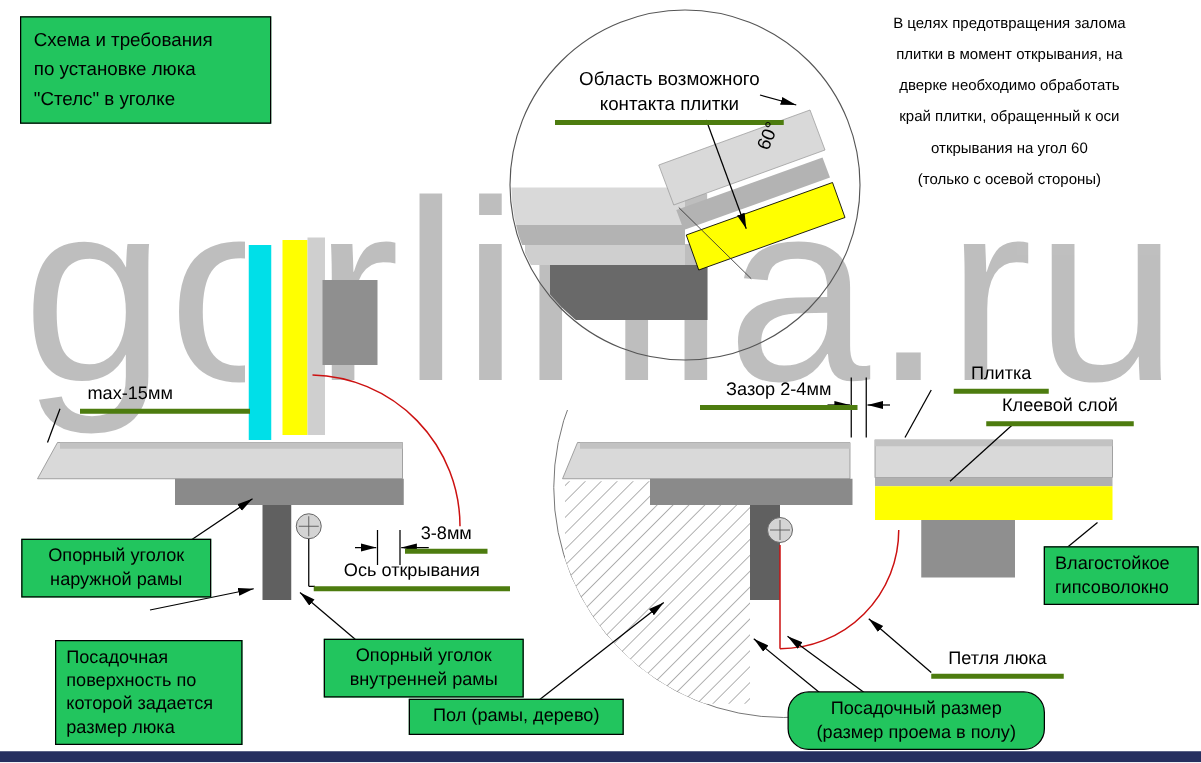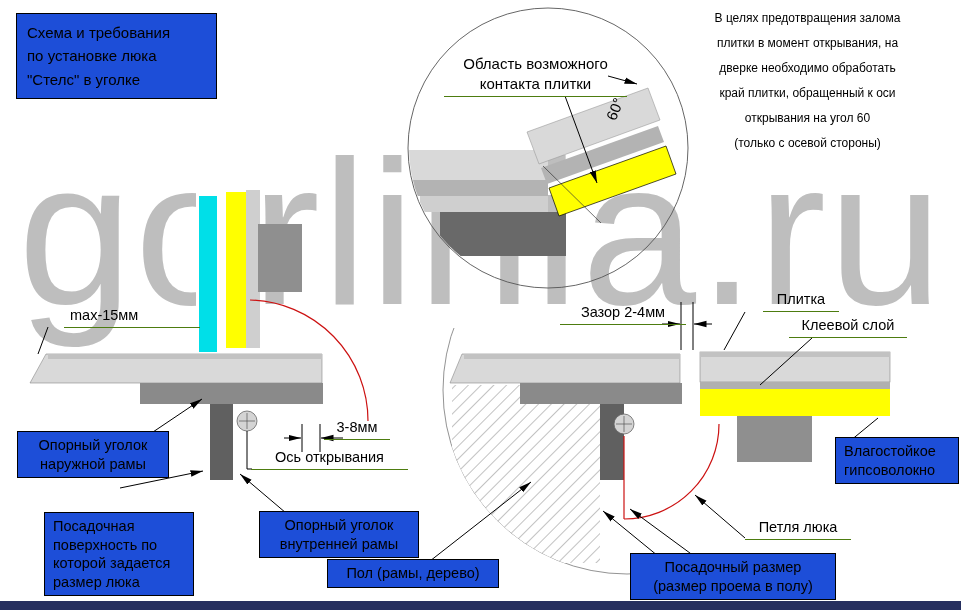--- a/index.html
+++ b/index.html
@@ -8,22 +8,22 @@
     position:relative; width:961px; height:610px; background:#fff; overflow:hidden;
     font-family:"Liberation Sans","DejaVu Sans",sans-serif; color:#000;
   }
   .watermark {
     position:absolute; left:18px; top:130px; z-index:1;
     font-size:206px; line-height:1; letter-spacing:2px; white-space:nowrap;
     color:#8a8a8a; opacity:.55; user-select:none;
   }
   svg.layer { position:absolute; left:0; top:0; z-index:2; }
   .lbl { position:absolute; z-index:3; font-size:14.5px; line-height:1.35; white-space:pre-line; }
-  .u   { border-bottom:1px solid #4d7c0f; padding-bottom:1px; background:transparent; }
-  .box { border:1px solid #000; background:#1d4ed8; padding:4px 8px; line-height:1.28; }
+  .u   { border-bottom:4px solid #4d7c0f; padding-bottom:1px; background:transparent; }
+  .box { border:1px solid #000; background:#22c55e; padding:4px 8px; line-height:1.28; }
   .ctr { text-align:center; }
   .title { font-size:15px; line-height:1.55; padding:7px 10px; }
   .note  { font-size:12px; line-height:25px; text-align:center; }
   .rot   { transform:rotate(-68deg); transform-origin:center; font-size:15px; background:transparent; }
 </style>
 </head>
 <body>
 
 <div class="stage">
 
@@ -175,16 +175,16 @@
 
   <div class="lbl box" style="left:835px; top:437px; width:124px;">Влагостойкое
 гипсоволокно</div>
 
   <div class="lbl u ctr" style="left:789px; top:316px; width:118px;">Клеевой слой</div>
 
   <div class="lbl u ctr" style="left:745px; top:518px; width:106px;">Петля люка</div>
 
   <div class="lbl box ctr" style="left:327px; top:559px; width:172px;">Пол (рамы, дерево)</div>
 
-  <div class="lbl box ctr" style="left:630px; top:553px; width:206px;">Посадочный размер
+  <div class="lbl box ctr" style="left:630px; top:553px; width:206px;border-radius:17px;">Посадочный размер
 (размер проема в полу)</div>
 
 </div>
 
 </body></html>

